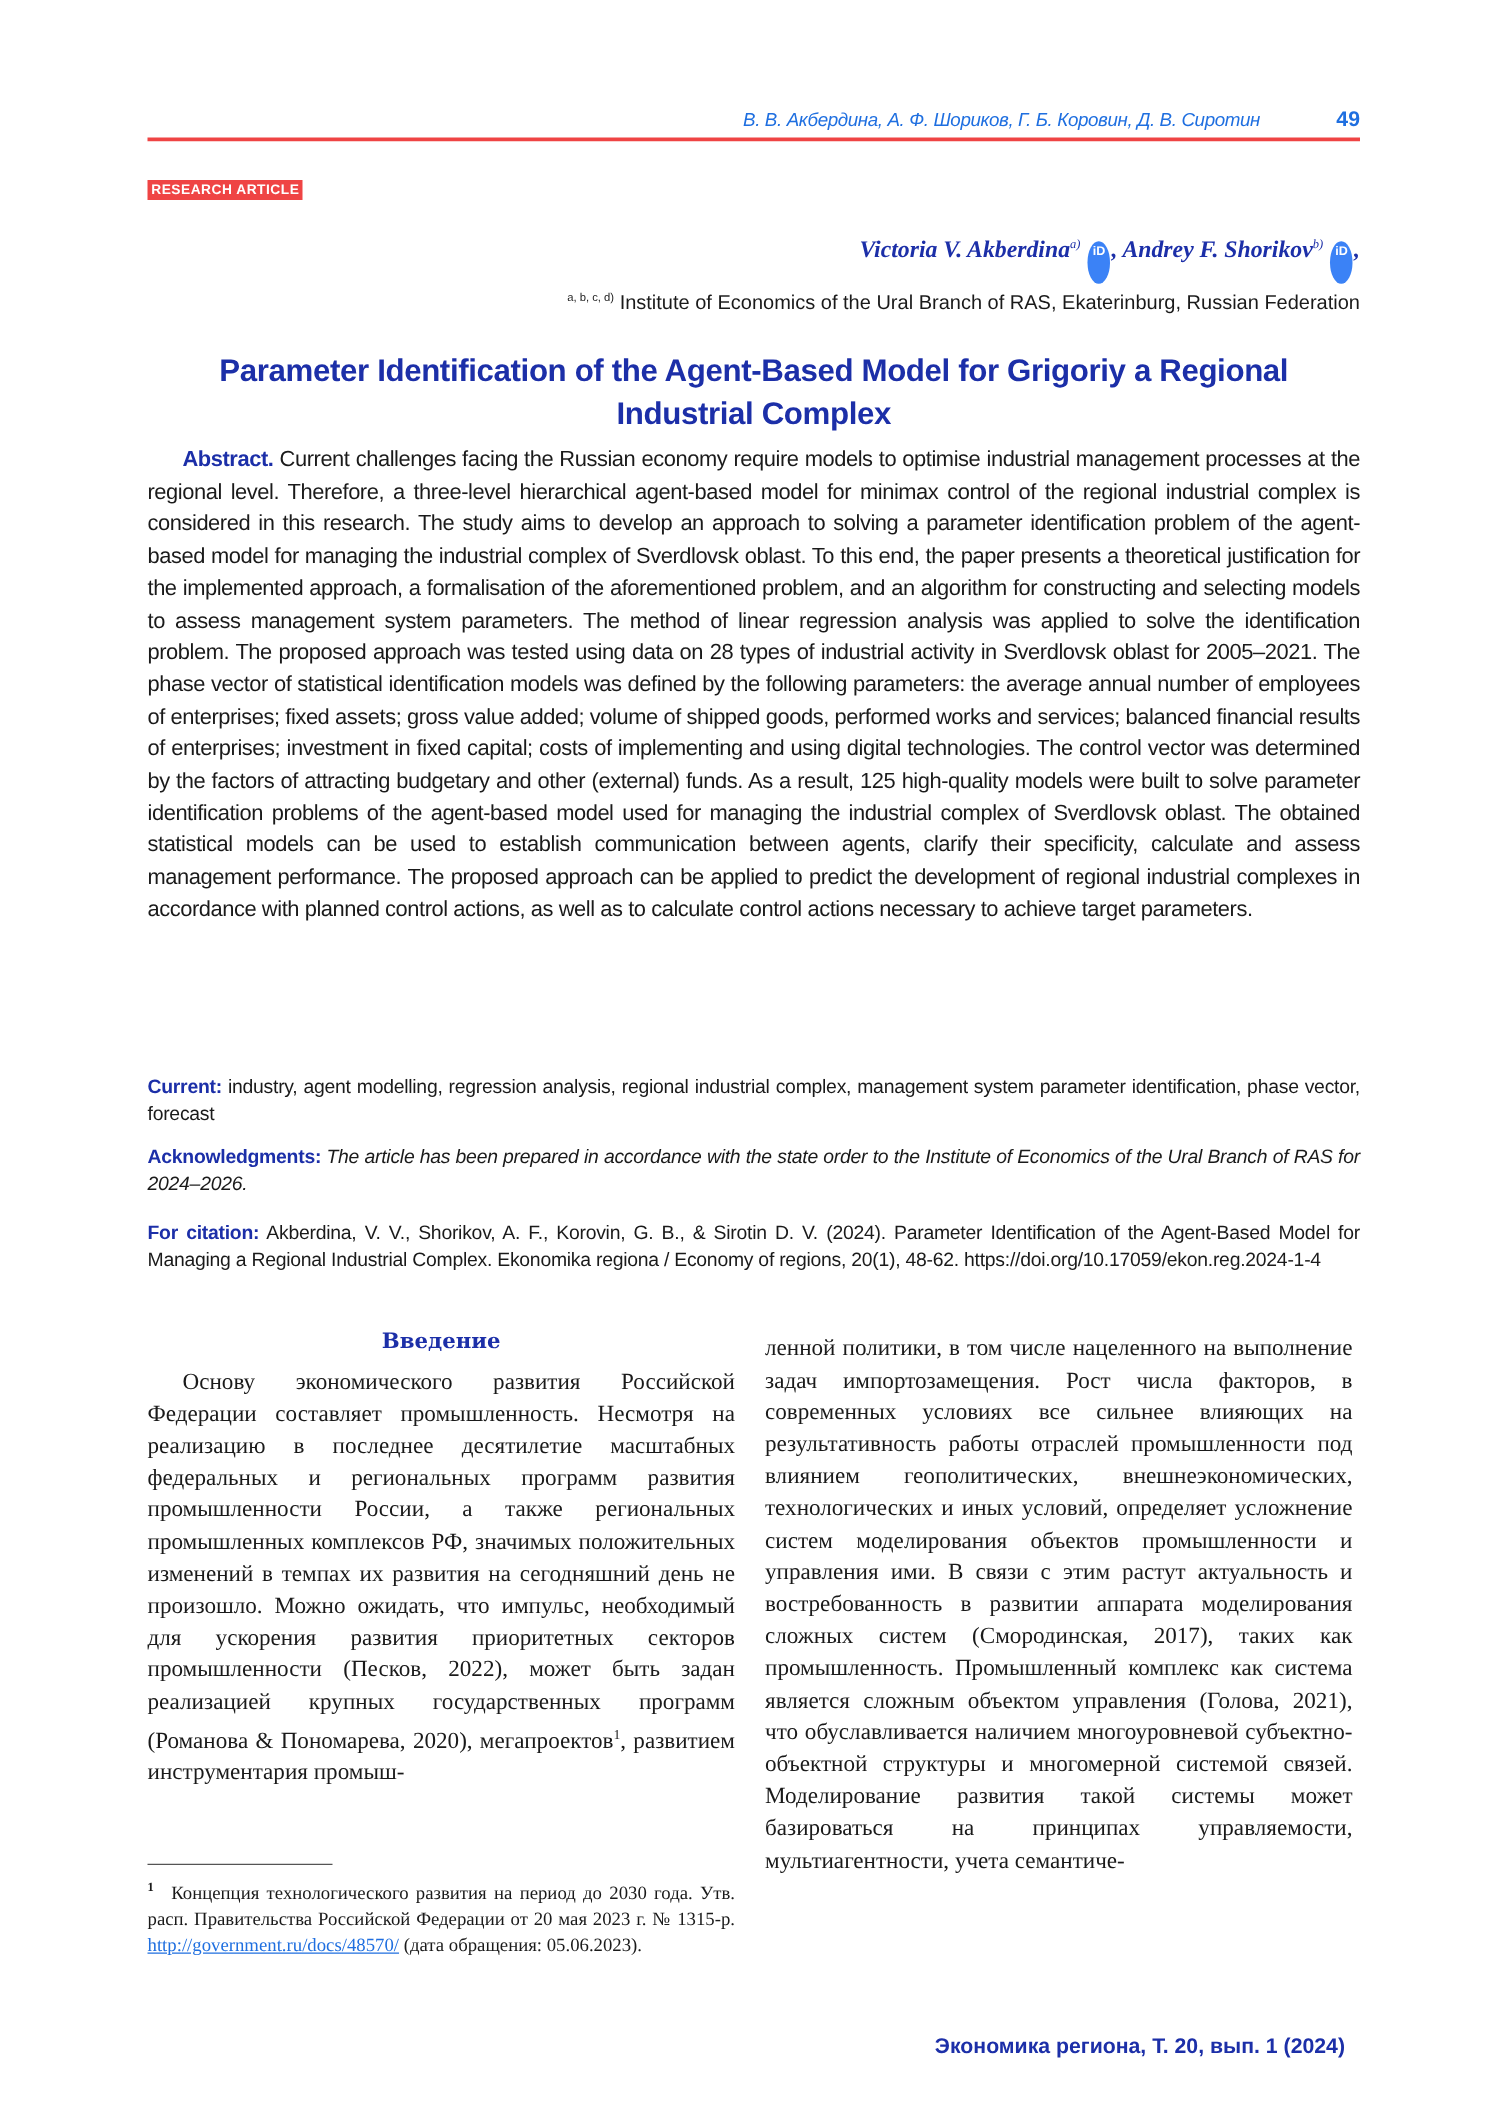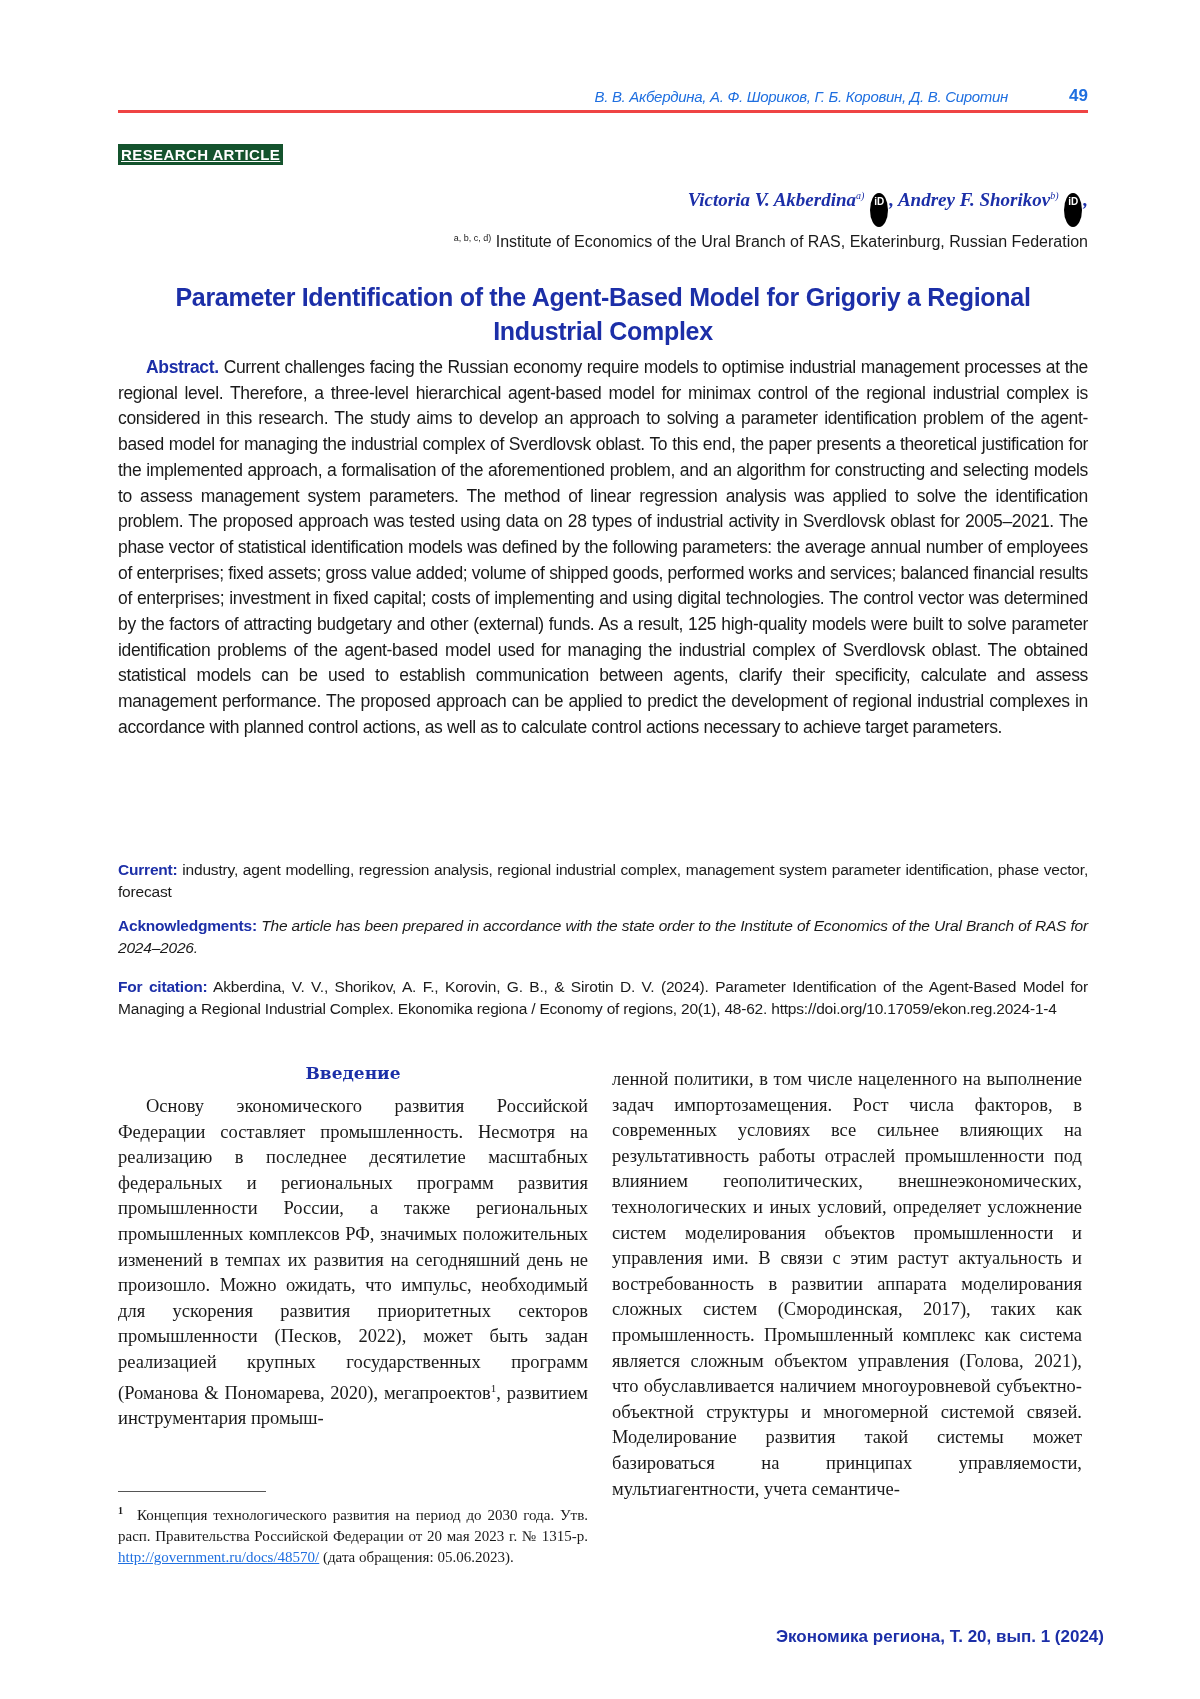--- a/index.html
+++ b/index.html
@@ -1,24 +1,24 @@
 <!DOCTYPE html>
 <html><head>
 <meta charset="utf-8">
 <style>
   html, body { margin: 0; padding: 0; background: #ffffff; }
   body { width: 1200px; height: 1699px; position: relative; overflow: hidden; font-family: "Liberation Sans", sans-serif; color: #1a1a1a; }
   .running-head { position: absolute; left: 118px; top: 86px; width: 970px; height: 24px; border-bottom: 3px solid #ef4444; }
   .running-head .authors { position: absolute; right: 80px; top: 2px; font-style: italic; font-size: 15px; color: #1f6fe0; letter-spacing: -0.3px; }
   .running-head .page-no { position: absolute; right: 0; top: 0; font-weight: bold; font-size: 17px; color: #1f6fe0; }
-  .badge { position: absolute; left: 118px; top: 144px; background: #14532d; color: #fff; font-weight: bold; font-size: 15px; padding: 2px 3px; letter-spacing: 0.4px; text-decoration: underline; }
+  .badge { position: absolute; left: 118px; top: 144px; background: #ef4444; color: #fff; font-weight: bold; font-size: 11px; padding: 2px 3px; letter-spacing: 0.4px; }
   .author-block { position: absolute; right: 112px; top: 183px; text-align: right; }
   .author-line { font-family: "Liberation Serif", serif; font-style: italic; font-weight: bold; font-size: 19px; color: #1c2fa8; line-height: 25px; }
   .author-line sup { font-size: 10px; font-weight: normal; }
-  .orcid { display: inline-block; width: 18px; height: 34px; border-radius: 50%; background: #000000; color: #fff; font-family: "Liberation Sans", sans-serif; font-style: normal; font-weight: bold; font-size: 10px; line-height: 18px; text-align: center; vertical-align: 1px; margin: 0 1px; }
+  .orcid { display: inline-block; width: 18px; height: 34px; border-radius: 50%; background: #3b82f6; color: #fff; font-family: "Liberation Sans", sans-serif; font-style: normal; font-weight: bold; font-size: 10px; line-height: 18px; text-align: center; vertical-align: 1px; margin: 0 1px; }
   .mail-icon { display: inline-block; width: 18px; height: 13px; border: 1px solid #7ea3e0; position: relative; vertical-align: 0px; margin-left: 4px; overflow: hidden; }
   .mail-icon::before, .mail-icon::after { content: ""; position: absolute; top: -5px; width: 14px; height: 1px; background: #7ea3e0; }
   .mail-icon::before { left: -2px; transform: rotate(35deg); top: 4px; }
   .mail-icon::after { right: -2px; transform: rotate(-35deg); top: 4px; }
   .affil { font-size: 16px; color: #1a1a1a; line-height: 22px; text-align: right; }
   .affil sup { font-size: 9px; text-align: right; }
   .title { position: absolute; left: 118px; top: 280px; width: 970px; text-align: center; font-weight: bold; font-size: 25px; line-height: 34px; color: #1c2fa8; letter-spacing: -0.3px; }
   .abstract { position: absolute; left: 118px; top: 355px; width: 970px; font-size: 17.5px; line-height: 25.7px; text-align: justify; letter-spacing: -0.35px; }
   .abstract .label, .meta .label { color: #1c2fa8; font-weight: bold; margin-top: 42px; }
   .abstract p { margin: 0; text-indent: 28px; }
@@ -32,21 +32,21 @@
   .col.right { left: 612px; top: 1067px; }
   .col p { margin: 0; }
   .col.left p { text-indent: 28px; }
   .section-head { position: absolute; left: 118px; top: 1063px; width: 470px; text-align: center; font-family: "DejaVu Serif", serif; font-weight: bold; font-size: 17px; color: #1c2fa8; }
   .col.left { top: 1094px; }
   .col sup { font-size: 11px; }
   .fn-rule { position: absolute; left: 118px; top: 1491px; width: 148px; border-top: 1px solid #555; }
   .footnote { position: absolute; left: 118px; top: 1500px; width: 470px; font-family: "Liberation Serif", serif; font-size: 15px; line-height: 21px; text-align: justify; }
   .footnote sup { font-size: 10px; font-weight: bold; margin-right: 14px; }
   .footnote a { color: #1f6fe0; text-decoration: underline; }
-  .footer { position: absolute; right: 96px; top: 1627px; font-weight: bold; font-size: 17px; color: #1c2fa8; }
+  .footer { position: absolute; right: 124px; top: 1627px; font-weight: bold; font-size: 17px; color: #1c2fa8; }
 </style>
 </head>
 <body>
 
 <div class="running-head">
   <span class="authors">В. В. Акбердина, А. Ф. Шориков, Г. Б. Коровин, Д. В. Сиротин</span>
   <span class="page-no">49</span>
 </div>
 
 <div class="badge">RESEARCH ARTICLE</div>

